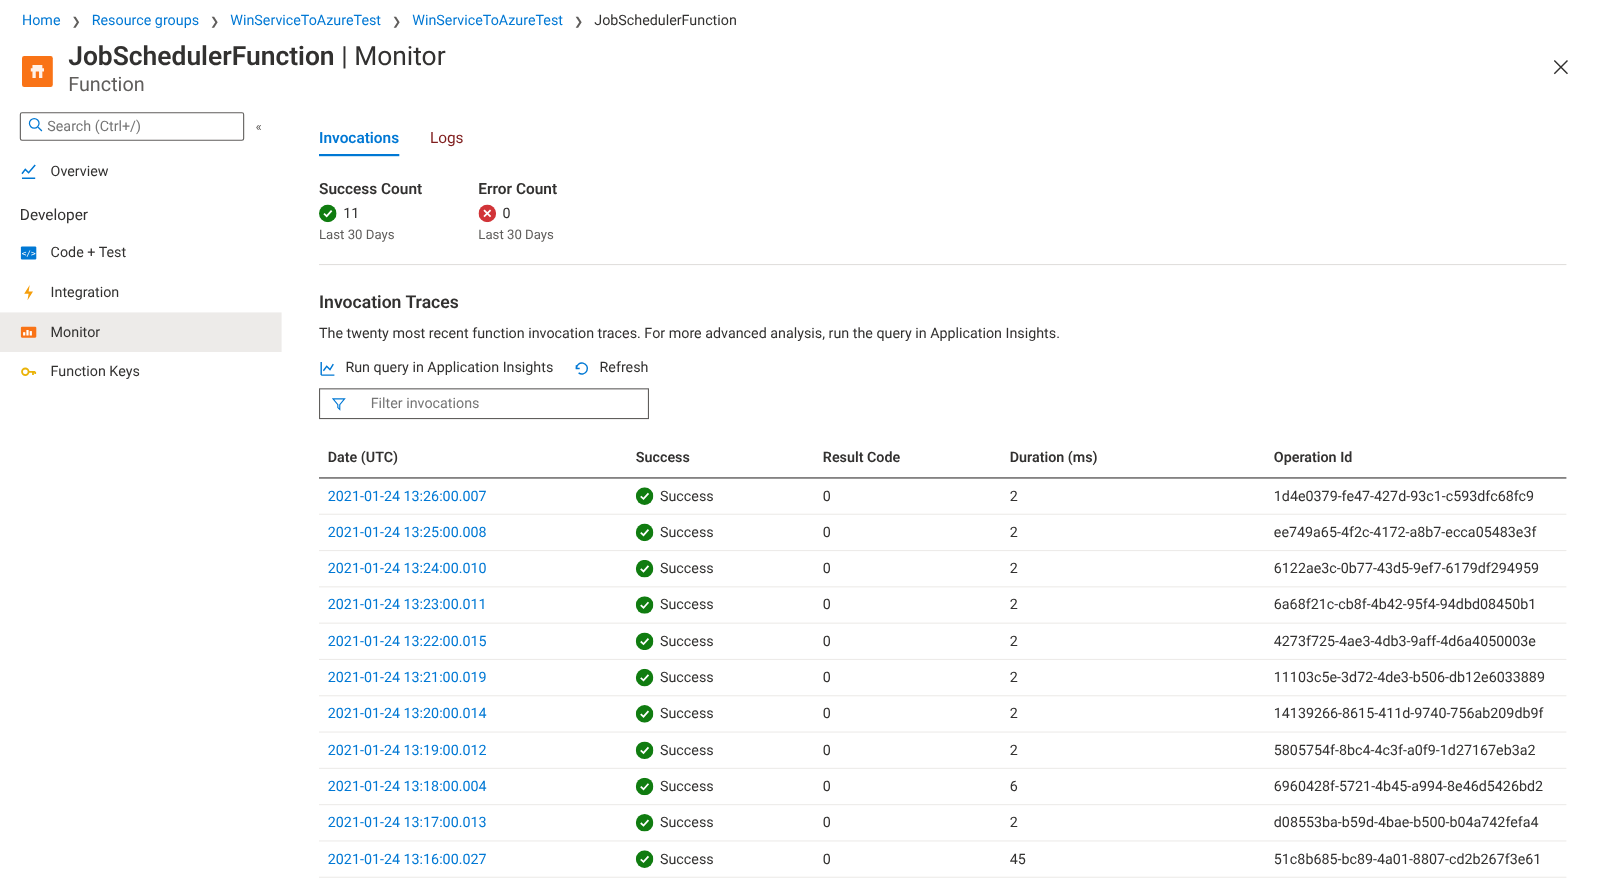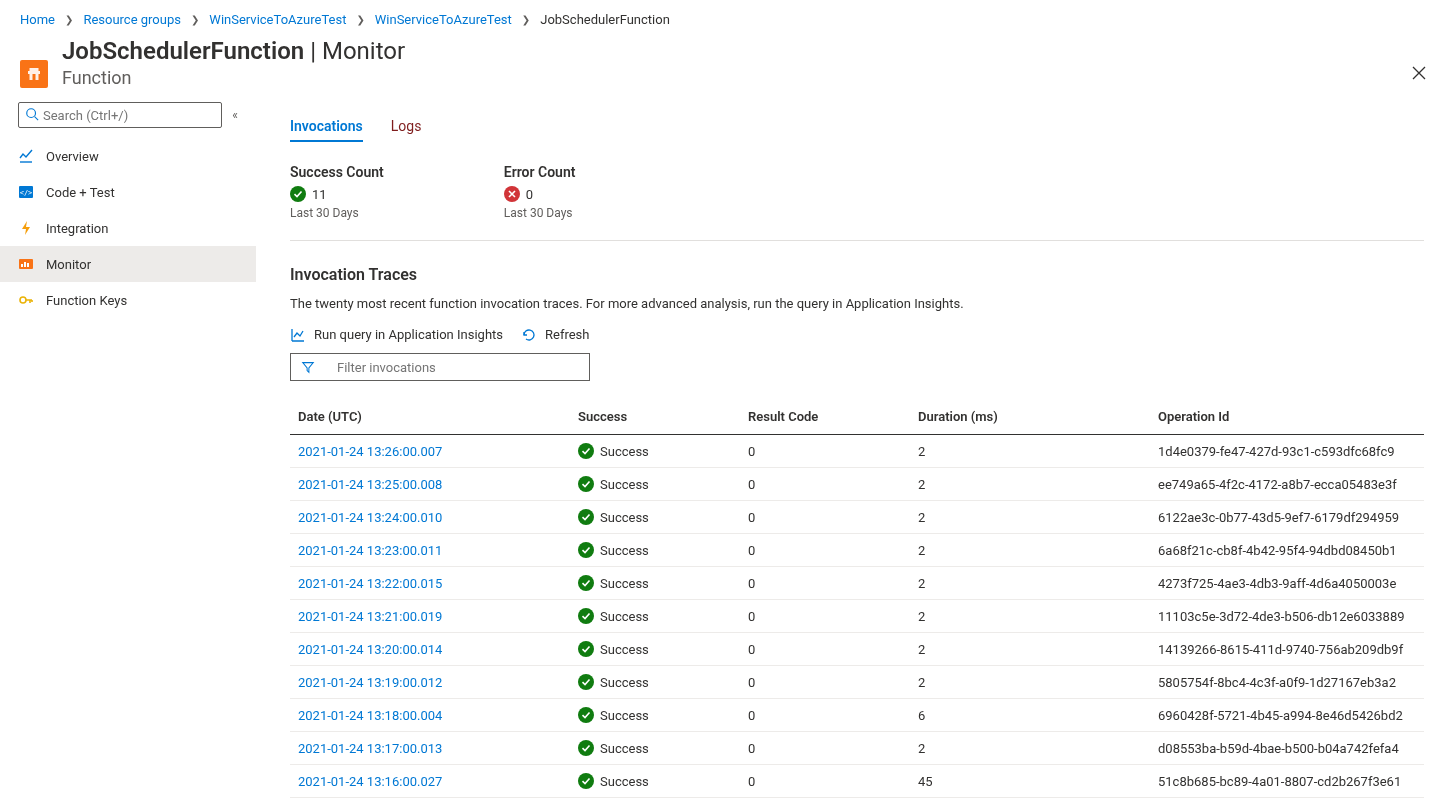--- a/index.html
+++ b/index.html
@@ -19,21 +19,21 @@
     gap: 10px;
     padding: 12px 20px 10px 20px;
     font-size: 13px;
   }
   .breadcrumb .sep { color: #605e5c; font-size: 10px; }
   .breadcrumb .current { color: #323130; }
 
   
   .page-header {
     display: flex;
-    align-items: flex-end;
+    align-items: center;
     padding: 0 20px 4px 20px;
   }
   .fn-icon {
     width: 28px; height: 28px;
     background: #f97316;
     border-radius: 2px;
     display: flex; align-items: center; justify-content: center;
     margin-right: 14px;
     margin-top: 4px;
   }
@@ -130,21 +130,21 @@
     cursor: pointer;
   }
   .tab.active {
     color: #0078d4;
     font-weight: 600;
     border-bottom: 2px solid #0078d4;
   }
 
   .metrics {
     display: flex;
-    gap: 120px;
+    gap: 51px;
     border-bottom: 1px solid #e1dfdd;
     padding-bottom: 20px;
     margin-bottom: 24px;
   }
   .metric-title {
     font-weight: 600;
     font-size: 14px;
     margin-bottom: 6px;
   }
   .metric-value {
@@ -279,20 +279,21 @@
     <div class="nav-item">
       <span class="nav-icon">
         <svg width="16" height="16" viewBox="0 0 16 16">
             <path d="M2 10 L5 6 L8 9 L14 2" stroke="#0078d4" stroke-width="1.4" fill="none"></path>
             <path d="M2 14 L14 14" stroke="#0078d4" stroke-width="1.4"></path>
           </svg>
       </span>
       <span>Overview</span>
     </div>
 
+    <div class="nav-group-label">Developer</div>
 
     <div class="nav-item">
       <span class="nav-icon">
         <svg width="16" height="16" viewBox="0 0 16 16">
             <rect x="1" y="2" width="14" height="12" rx="1" fill="#0078d4"></rect>
             <text x="8" y="11" font-size="7" fill="#fff" text-anchor="middle" font-family="monospace">&lt;/&gt;</text>
           </svg>
       </span>
       <span>Code + Test</span>
     </div>

